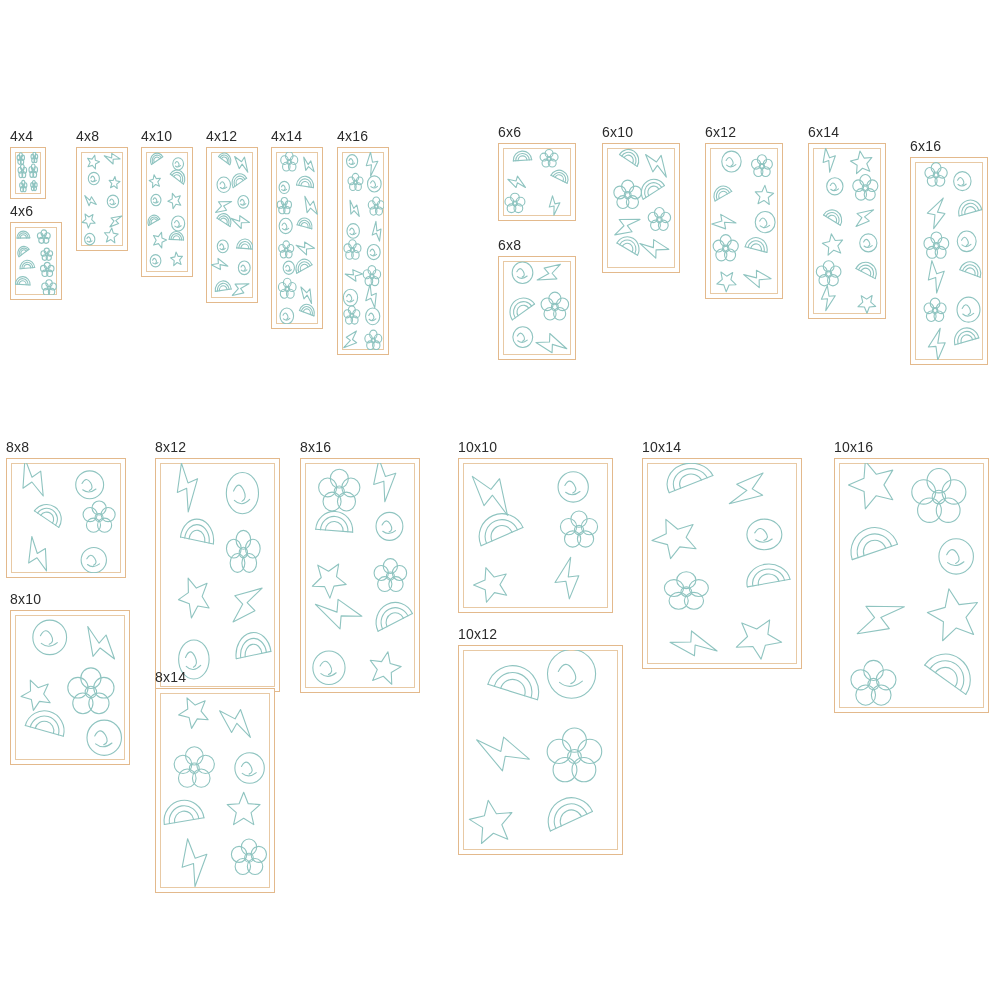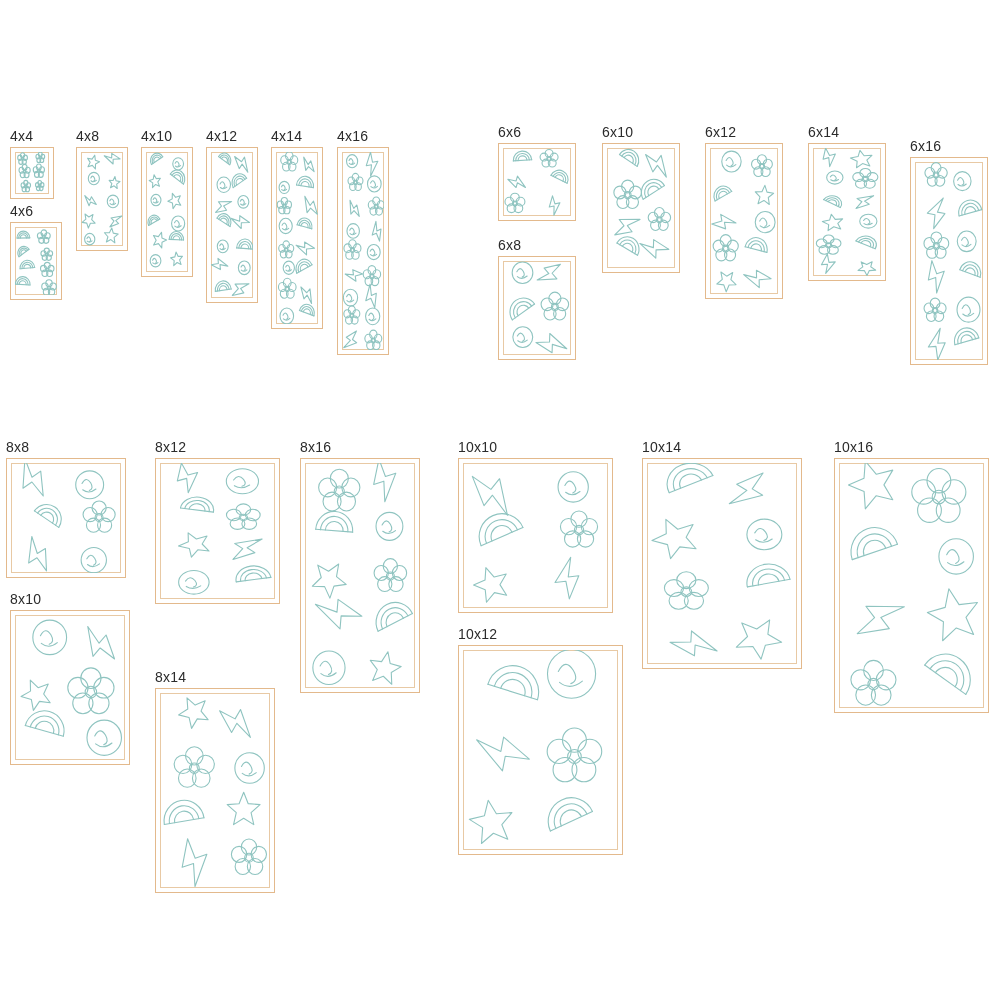--- a/index.html
+++ b/index.html
@@ -62,21 +62,21 @@
     stroke-width: 1.1;
     stroke-linejoin: round;
     stroke-linecap: round;
     vector-effect: non-scaling-stroke;
   }
 </style>
 </head>
 <body>
 
 <div id="board">
-    <div class="hoop" style="left: 10px; top: 147px; width: 44px; height: 52px;">
+    <div class="hoop" style="left: 10px; top: 147px; width: 36px; height: 52px;">
       <div class="hoop-frame"></div>
       <div class="hoop-art">
         <svg viewBox="0 0 100 100" preserveAspectRatio="none">
           <circle cx="22.2" cy="7.9" r="6.2"></circle>
           <circle cx="30.3" cy="13.7" r="6.2"></circle>
           <circle cx="27.2" cy="23.2" r="6.2"></circle>
           <circle cx="17.3" cy="23.2" r="6.2"></circle>
           <circle cx="14.2" cy="13.7" r="6.2"></circle>
           <circle cx="22.243053944548592" cy="16.35032484928767" r="3.5"></circle>
           <circle cx="74.5" cy="5.7" r="5.6"></circle>
@@ -648,21 +648,21 @@
           <g transform="translate(24.33108641533181,182.2177915982902) rotate(326)">
             <polygon points="0.0,-14.8 3.9,-5.4 14.1,-4.6 6.3,2.1 8.7,12.0 0.0,6.7 -8.7,12.0 -6.3,2.1 -14.1,-4.6 -3.9,-5.4"></polygon>
           </g>
           <g transform="translate(69.73969810525887,179.36923809628934) rotate(89)">
             <path d="M 0 -20.14590587546826 L -11.961631613559277 1.2591191172167662 L -1.5109429406601191 1.2591191172167662 L -6.29559558608383 20.14590587546826 L 11.961631613559277 -2.5182382344335323 L 1.2591191172167662 -2.5182382344335323 Z"></path>
           </g>
         </svg>
       </div>
       <div class="hoop-label">6x12</div>
     </div>
-    <div class="hoop" style="left: 808px; top: 143px; width: 78px; height: 138px;">
+    <div class="hoop" style="left: 808px; top: 143px; width: 78px; height: 176px;">
       <div class="hoop-frame"></div>
       <div class="hoop-art">
         <svg viewBox="0 0 100 233" preserveAspectRatio="none">
           <g transform="translate(24.040357449557632,16.147004225330118) rotate(341)">
             <path d="M 0 -16.962875465362522 L -10.071707307558997 1.0601797165851576 L -1.272215659902189 1.0601797165851576 L -5.300898582925788 16.962875465362522 L 10.071707307558997 -2.1203594331703153 L 1.0601797165851576 -2.1203594331703153 Z"></path>
           </g>
           <g transform="translate(71.66520474012941,20.89278195037429) rotate(351)">
             <polygon points="0.0,-16.8 4.5,-6.1 16.0,-5.2 7.2,2.3 9.9,13.6 0.0,7.6 -9.9,13.6 -7.2,2.3 -16.0,-5.2 -4.5,-6.1"></polygon>
           </g>
           <circle cx="32.10263906046748" cy="53.7453250976745" r="11.995618037784007"></circle>
@@ -830,21 +830,21 @@
             <path d="M -8.609666150583477 0 A 8.609666150583477 8.609666150583477 0 0 1 8.609666150583477 0"></path>
             <path d="M -17.936804480382243 0 L 17.936804480382243 0"></path>
           </g>
           <circle cx="81.11450843978673" cy="109.17937109367922" r="15.67917079824116"></circle>
           <path d="M 72.49096450075409 107.61145401385511 q 4.703751239472347 -8.623543939032638 9.72108589490952 -0.783958539912058 q 3.91979269956029 6.585251735261287 -1.567917079824116 8.623543939032638"></path>
           <path d="M 73.27492304066615 114.66708087306363 q 7.055626859208522 5.487709779384406 14.895212258329101 -0.783958539912058"></path>
         </svg>
       </div>
       <div class="hoop-label">8x10</div>
     </div>
-    <div class="hoop" style="left: 155px; top: 458px; width: 125px; height: 146px;">
+    <div class="hoop" style="left: 155px; top: 458px; width: 125px; height: 234px;">
       <div class="hoop-frame"></div>
       <div class="hoop-art">
         <svg viewBox="0 0 100 152" preserveAspectRatio="none">
           <g transform="translate(24.040357449557632,15.80050198873505) rotate(341)">
             <path d="M 0 -16.59886526224315 L -9.85557624945687 1.037429078890197 L -1.2449148946682362 1.037429078890197 L -5.187145394450985 16.59886526224315 L 9.85557624945687 -2.074858157780394 L 1.037429078890197 -2.074858157780394 Z"></path>
           </g>
           <circle cx="71.66520474012941" cy="20.444438990065827" r="13.994606784448026"></circle>
           <path d="M 63.968171008682994 19.044978311621023 q 4.198382035334408 -7.697033731446415 8.676656206357777 -0.6997303392224014 q 3.4986516961120064 5.877734849468171 -1.3994606784448027 7.697033731446415"></path>
           <path d="M 64.6679013479054 25.342551364622636 q 6.297573053001612 4.898112374556809 13.294876445225624 -0.6997303392224014"></path>
           <g transform="translate(32.10263906046748,52.591991941072045) rotate(9.209434180520475)">

